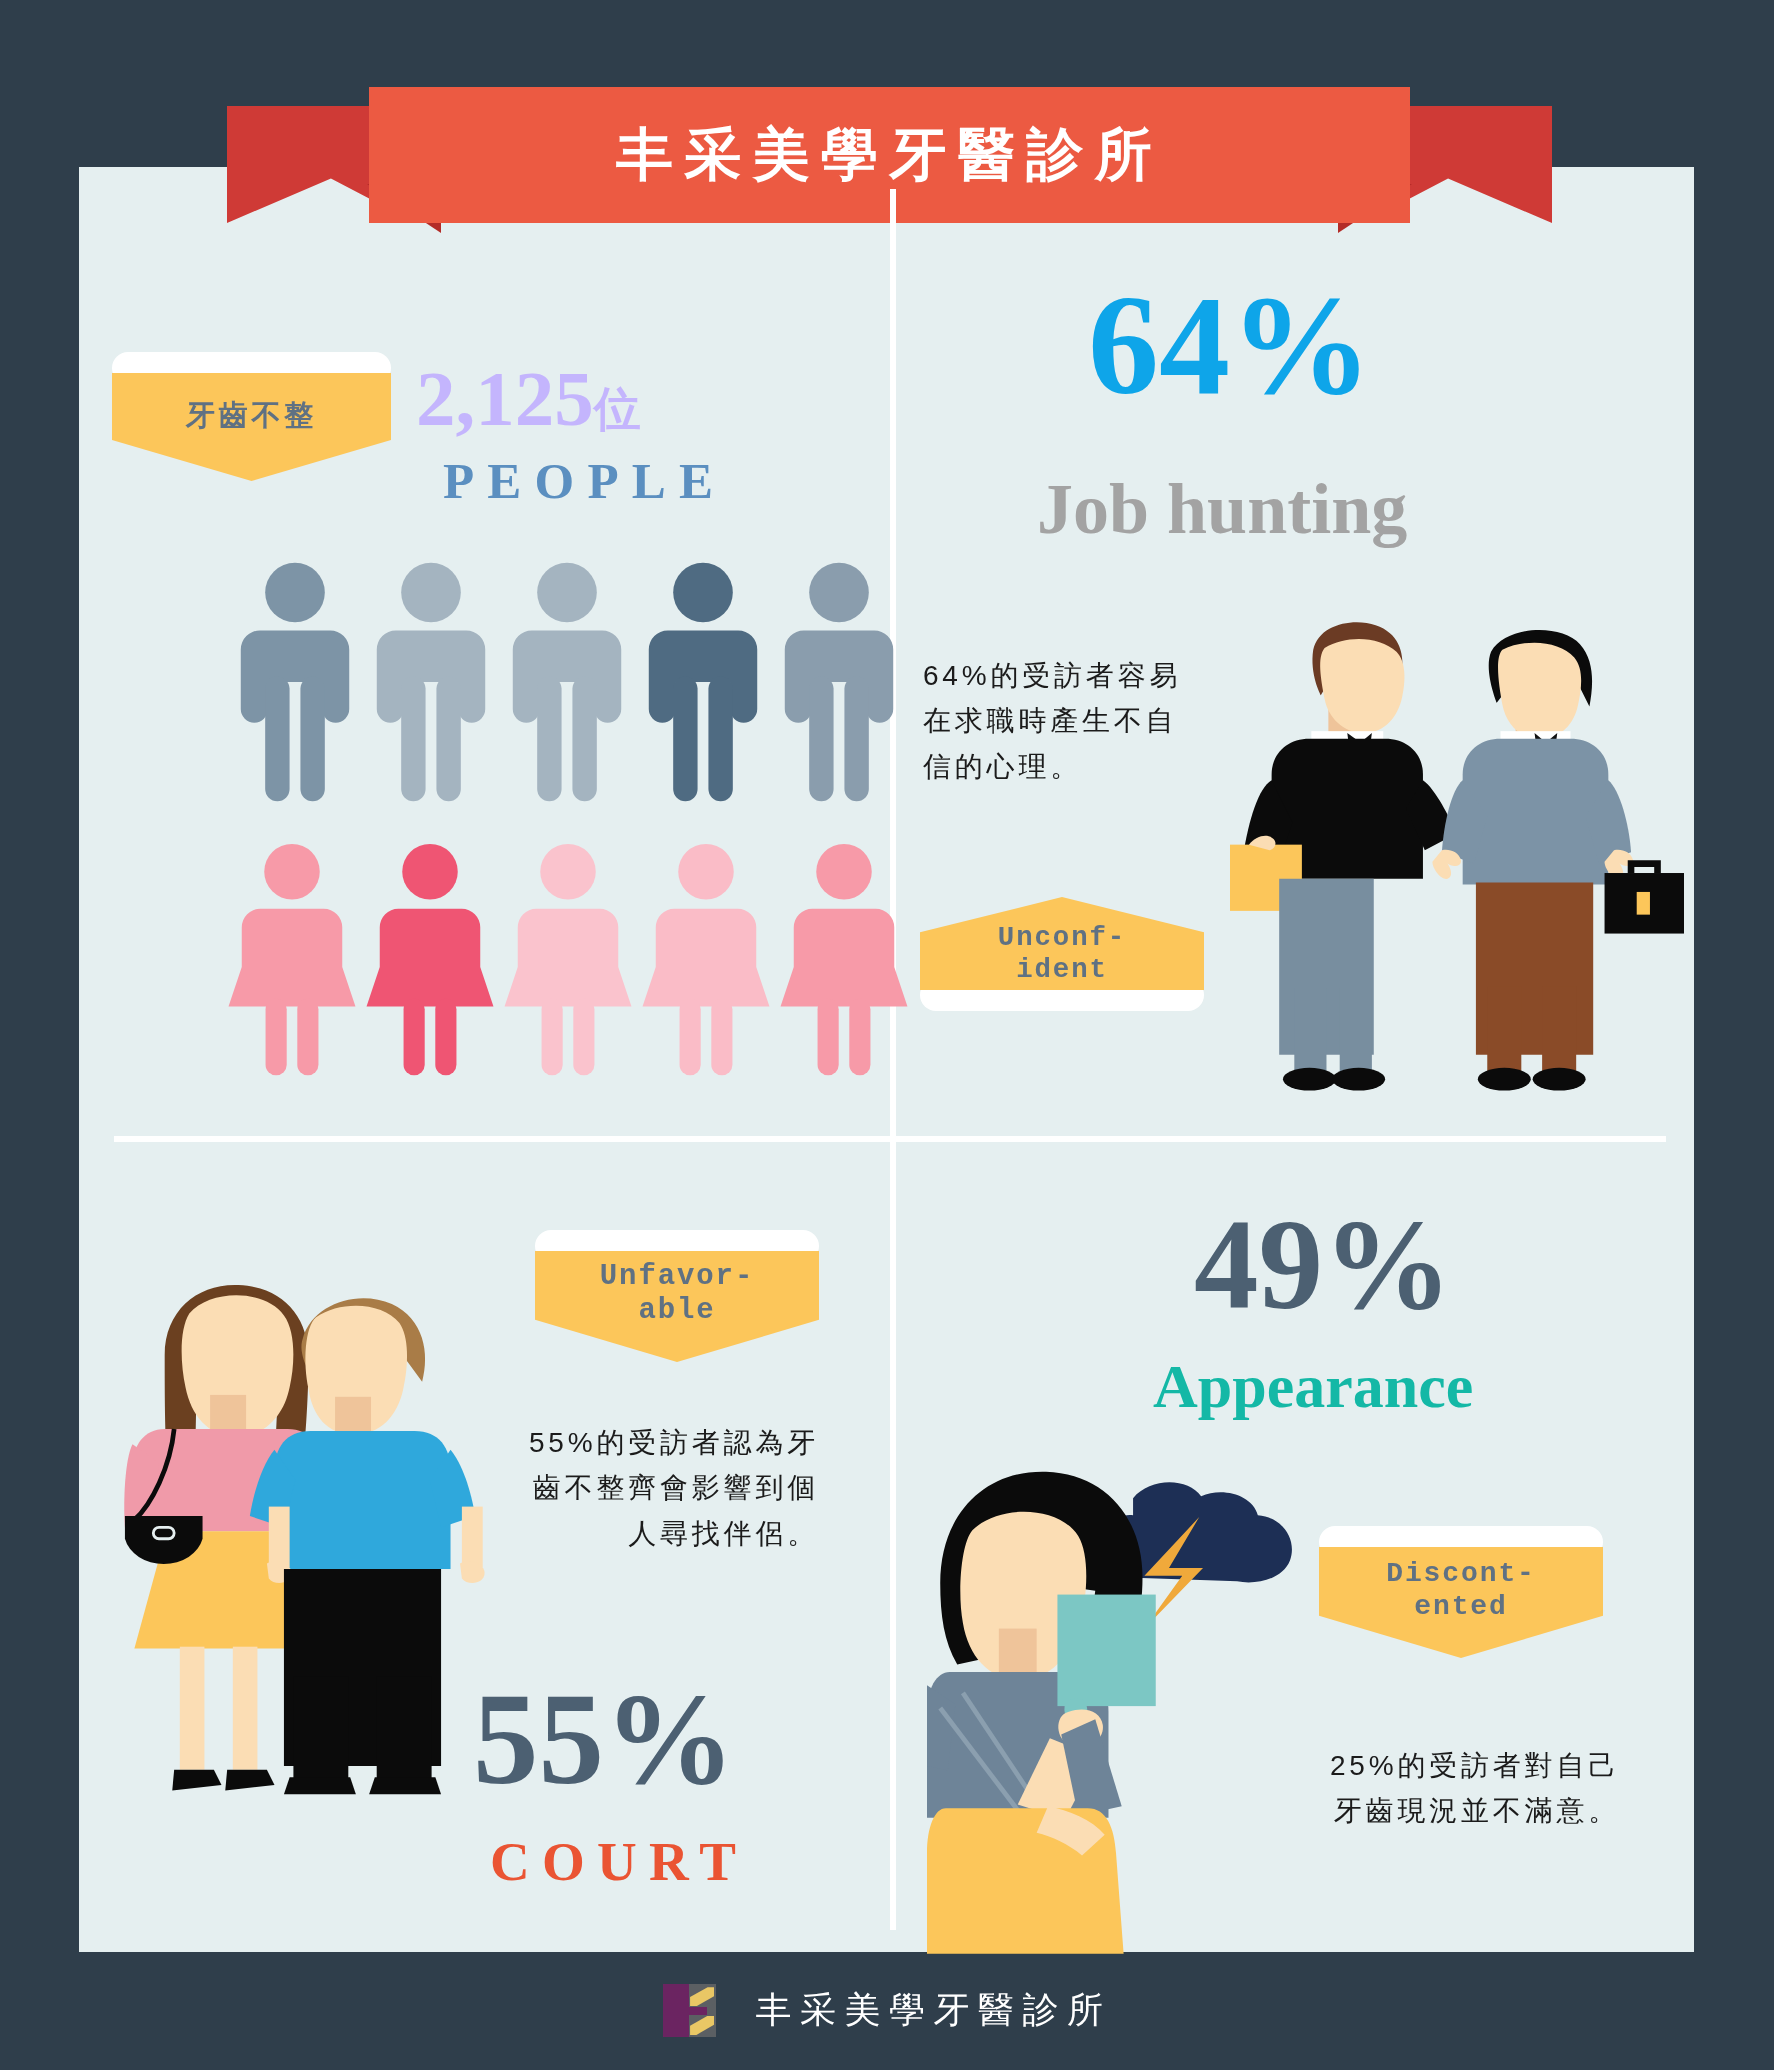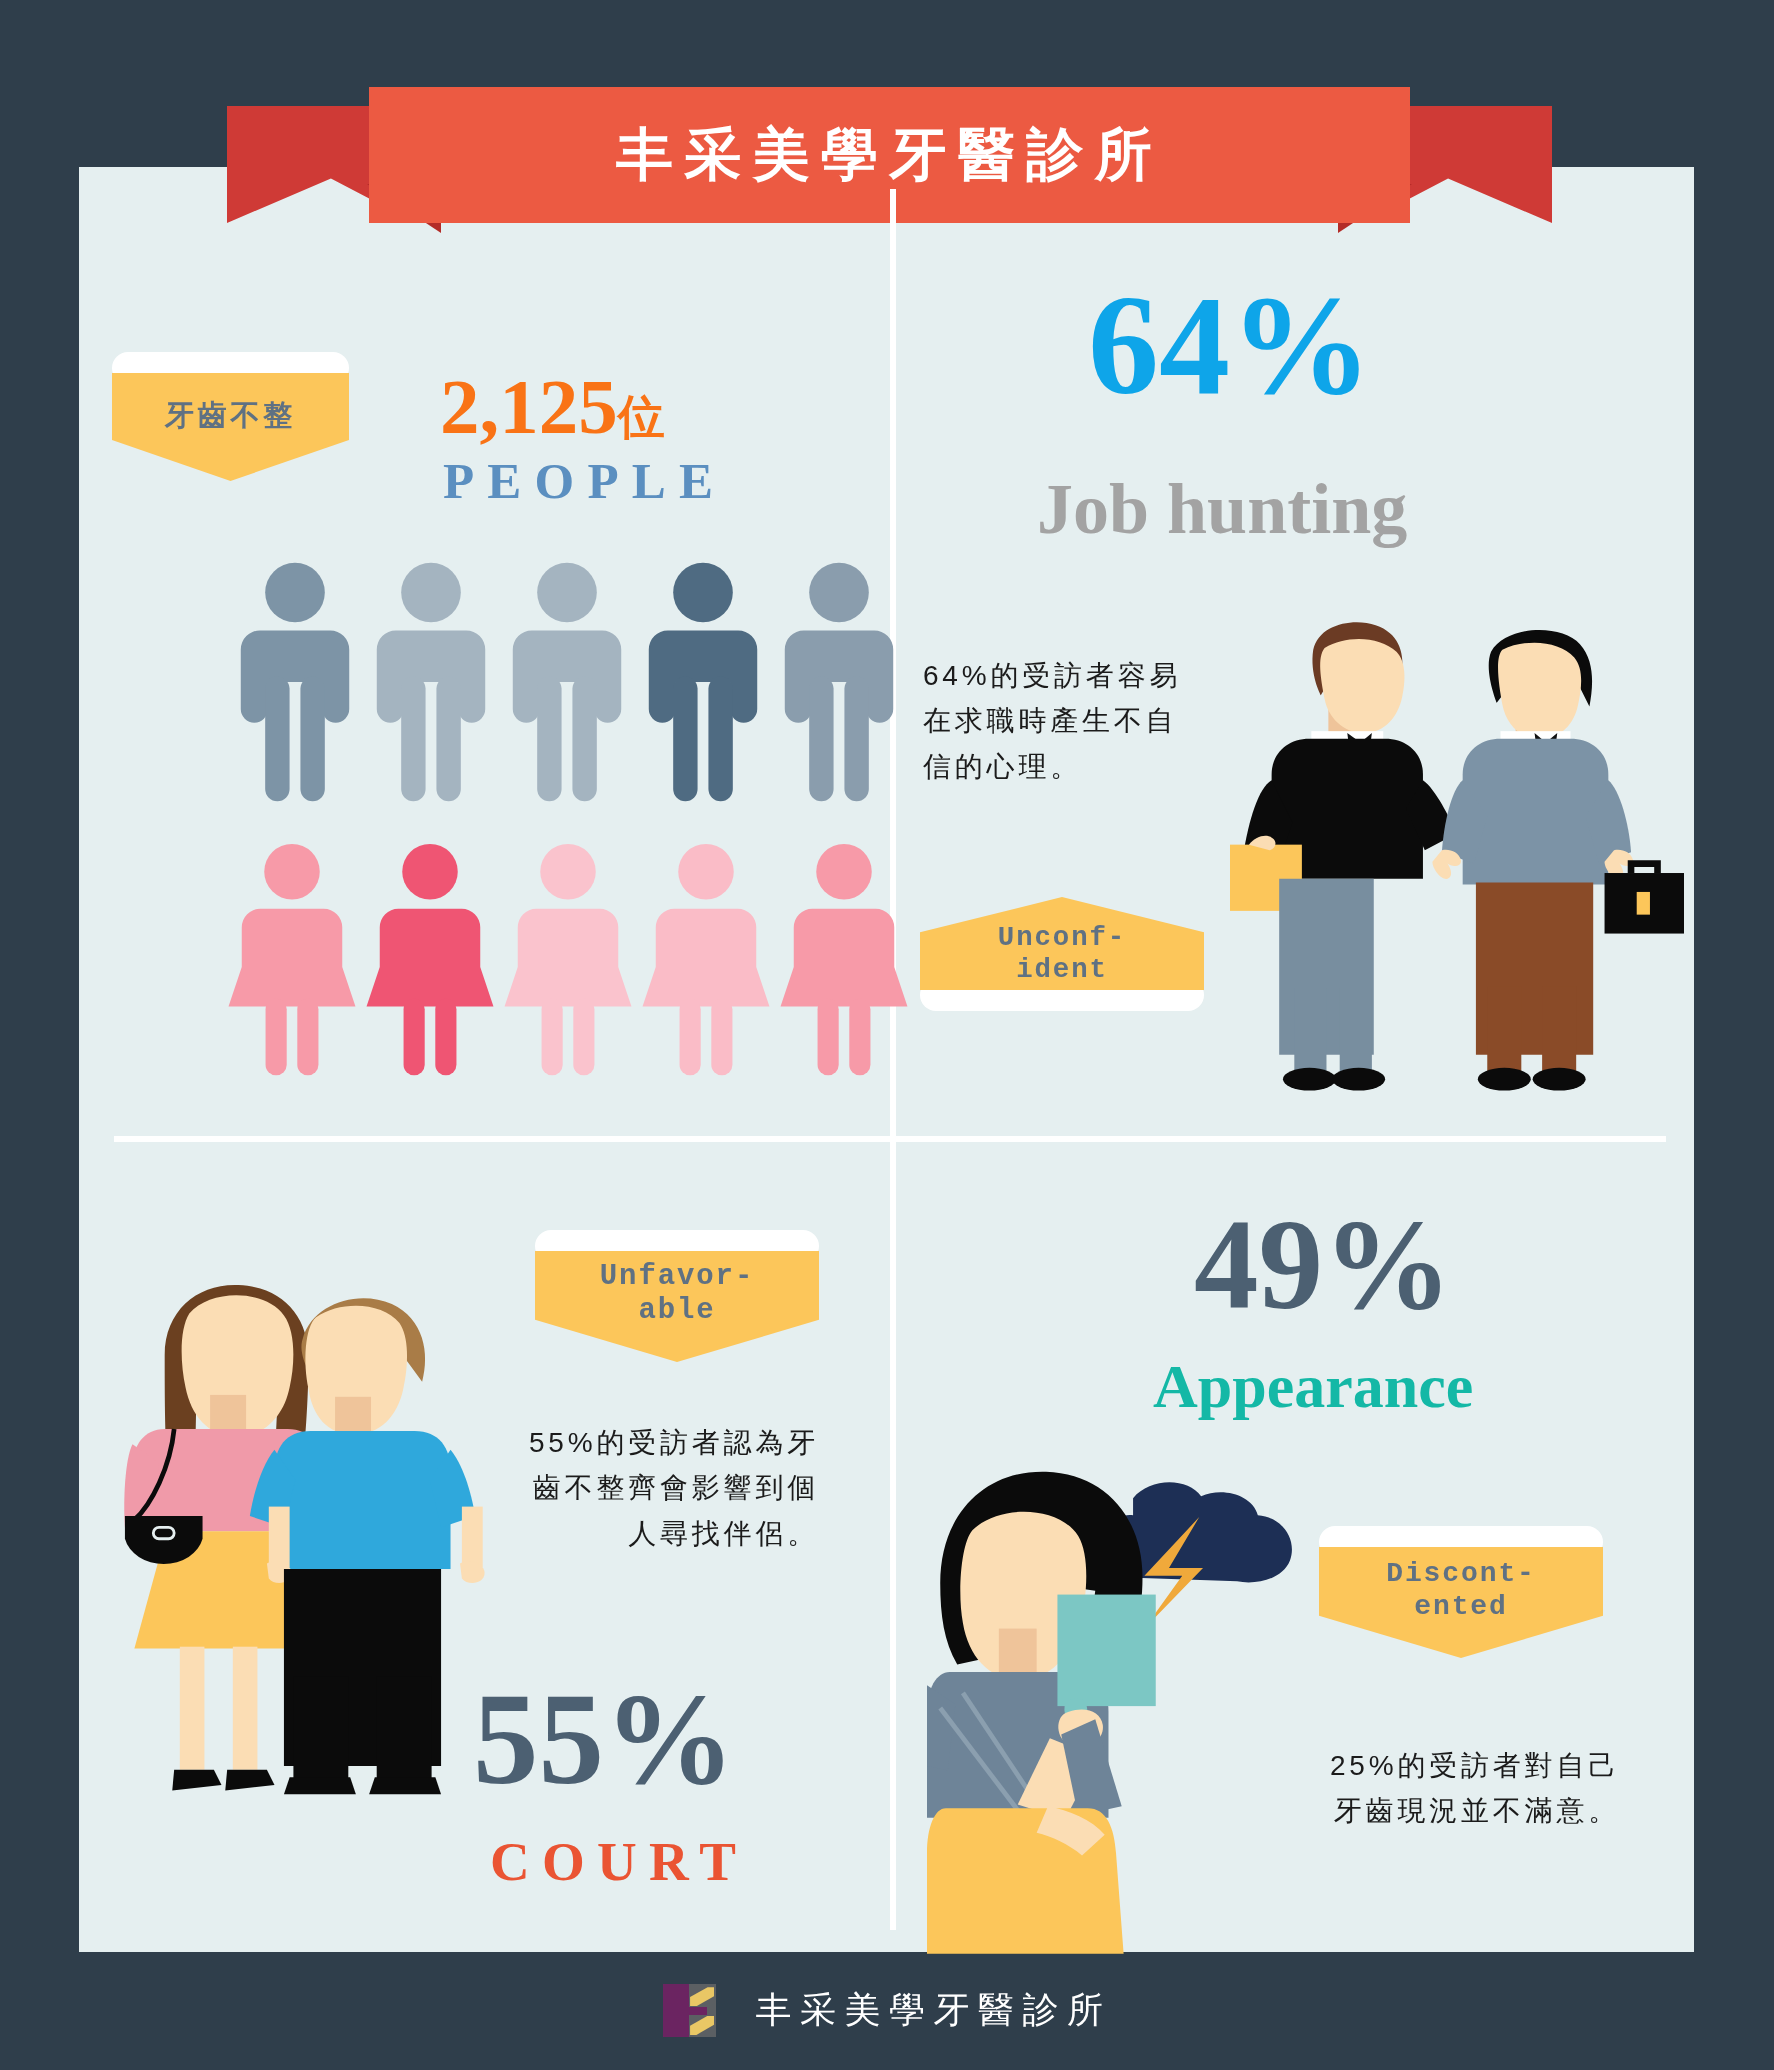--- a/index.html
+++ b/index.html
@@ -54,26 +54,26 @@
     display:flex; flex-direction:column; align-items:center; justify-content:center;
     color:#5f7183; font-family:"Liberation Mono", monospace; font-weight:bold;
     line-height:1.18; text-align:center;
   }
   .badge.down .cap { top:0; }
   .badge.down .body { top:21px; bottom:0; clip-path:polygon(0 0, 100% 0, 100% 62%, 50% 100%, 0 62%); }
   .badge.up .cap { bottom:0; }
   .badge.up .body { top:0; bottom:21px; clip-path:polygon(50% 0, 100% 38%, 100% 100%, 0 100%, 0 38%); }
 
   
-  .q1-badge { left:112px; top:352px; width:237px; height:129px;padding-left:6px; }
+  .q1-badge { left:112px; top:352px; width:279px; height:129px;padding-left:6px; }
   .q1-badge .body { font-family:"Liberation Sans", sans-serif; font-size:29px; letter-spacing:3.8px; padding-bottom:24.6px; }
   .q1-count {
-    position:absolute; left:416px; top:362px;
-    font-family:"Liberation Serif", serif; font-weight:bold;
-    font-size:79px; color:#f97316; white-space:nowrap;margin-left:24px;
+    position:absolute; left:416px; top:354px;
+    font-family:"Liberation Serif", serif; font-weight:bold;
+    font-size:79px; color:#c4b5fd; white-space:nowrap;
   }
   .q1-count .suffix { font-size:47px; font-family:"Liberation Sans", sans-serif; }
   .q1-people-word {
     position:absolute; left:443px; top:452px;
     font-family:"Liberation Serif", serif; font-weight:bold;
     font-size:51px; letter-spacing:13.2px; color:#5b8fc0;
   }
   .figrow { position:absolute; display:flex; }
   .figrow.men { left:227px; top:560px; }
   .figrow.women { left:223px; top:840px; }

